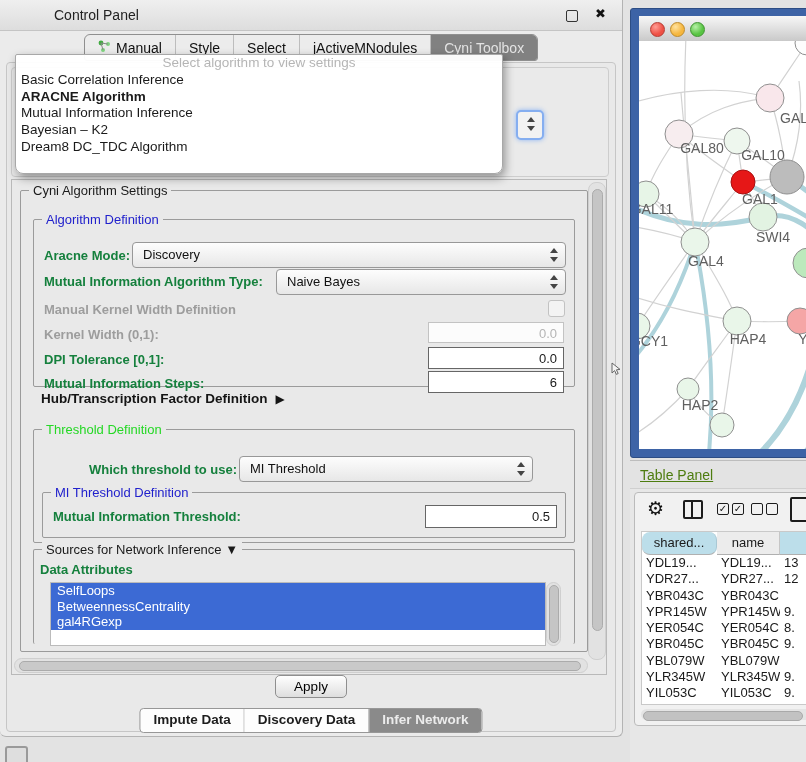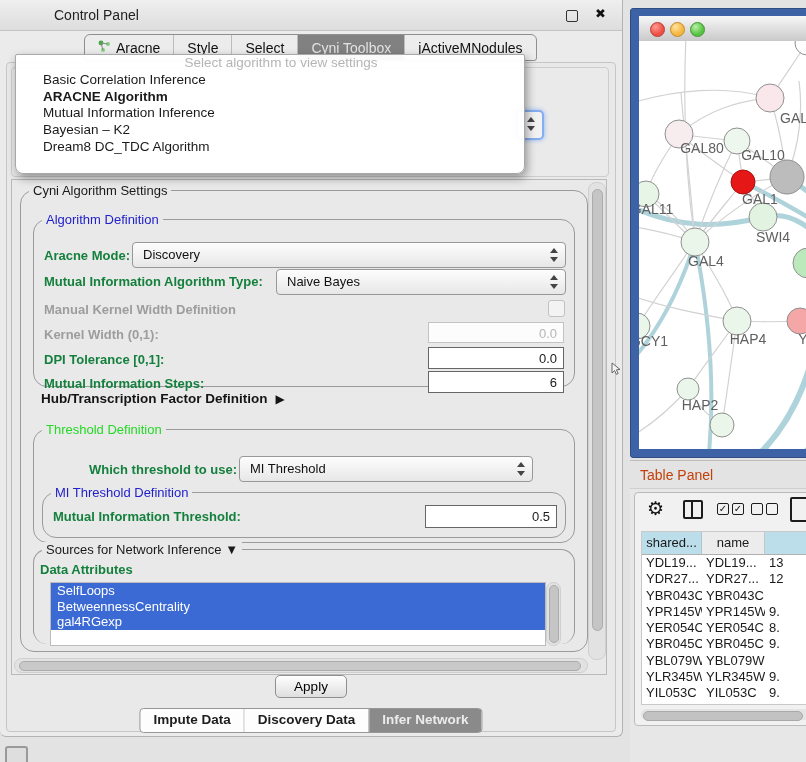--- a/index.html
+++ b/index.html
@@ -25,28 +25,28 @@
   
   .cp-body{position:absolute;left:6px;top:62px;width:608px;height:668px;
       background:#e9e9e9;border:1px solid #c6c6c6;border-radius:4px;}
   .ghost-panel{position:absolute;left:4px;top:4px;width:596px;height:108px;
       border:1px solid #cdcdcd;border-radius:4px;background:#eaeaea;}
   .ghost-combo{position:absolute;left:504px;top:42px;width:24px;height:26px;background:#f2f2f2;
       border:2px solid #85aef0;border-radius:5px;box-shadow:0 0 5px #8cb4f2;}
   
   .popup{position:absolute;left:15px;top:54px;width:486px;height:118px;z-index:30;
       background:rgba(255,255,255,0.96);border:1px solid #a8a8a8;border-radius:2px 2px 8px 8px;
-      box-shadow:2px 4px 10px rgba(0,0,0,0.38);font-size:13.5px;padding-left:22px;}
+      box-shadow:2px 4px 10px rgba(0,0,0,0.38);font-size:13.5px;}
   .popup-row{height:16.8px;line-height:16.8px;padding-left:5px;white-space:nowrap;cursor:pointer;}
   .popup-ph{color:#b5b5b5;text-align:center;padding-left:0;cursor:default;}
   .popup-row.hl{font-weight:bold;}
   
   .vp{position:absolute;left:4px;top:116px;width:594px;height:494px;
       background:#e9e9e9;border:1px solid #b9b9b9;}
-  .gbox{position:absolute;border:1px solid #9b9b9b;border-radius:14px;}
+  .gbox{position:absolute;border:1px solid #9b9b9b;border-radius:2px;}
   .gbox-lab{position:absolute;left:8px;top:-8px;background:#e9e9e9;padding:0 4px;font-size:13px;white-space:nowrap;}
   .lab-blue{color:#2121cc;}
   .lab-green{color:#25d825;}
   .blab{position:absolute;font-size:13px;font-weight:bold;color:#15803d;white-space:nowrap;}
   .glab{position:absolute;font-size:13px;font-weight:bold;color:#9d9d9d;white-space:nowrap;}
   .combo{position:absolute;height:24px;background:linear-gradient(#fdfdfd,#e7e7e7);
       border:1px solid #989898;border-radius:4px;cursor:pointer;}
   .combo-lab{position:absolute;left:10px;top:4px;font-size:13px;color:#111;white-space:nowrap;}
   .stepper{position:absolute;right:7px;top:5px;width:9px;height:14px;}
   .stepper::before{content:"";position:absolute;left:1px;top:0;border-left:4px solid transparent;
@@ -85,37 +85,37 @@
       background:linear-gradient(#f7f7f7,#c9c9c9);border-bottom:1px solid #979797;}
   .tl{position:absolute;top:6px;width:13px;height:13px;border-radius:50%;cursor:pointer;}
   .tl.r{left:11px;background:radial-gradient(circle at 35% 30%,#ff9d94,#ee5045 60%);border:1px solid #b53a31;}
   .tl.y{left:31px;background:radial-gradient(circle at 35% 30%,#ffe2a0,#f5b63e 60%);border:1px solid #bf8a28;}
   .tl.g{left:51px;background:radial-gradient(circle at 35% 30%,#b8f0a8,#58c443 60%);border:1px solid #3f9431;}
   .canvas{position:absolute;left:0;top:25px;width:200px;height:408px;background:#fff;overflow:hidden;}
   
   .tp{position:absolute;left:630px;top:460px;width:176px;height:302px;background:#e7e7e7;}
   .tp-bar{position:absolute;left:0;top:0;right:0;height:27px;background:#e3e3e3;
       border-top:1px solid #bdbdbd;border-bottom:1px solid #cfcfcf;}
-  .tp-title{position:absolute;left:10px;top:6px;font-size:14px;color:#c2410c;}
+  .tp-title{position:absolute;left:10px;top:6px;font-size:14px;color:#4d7c0f;text-decoration:underline;}
   .tp-body{position:absolute;left:4px;top:32px;width:186px;height:232px;
       background:#f1f1f1;border:1px solid #bbb;border-radius:4px;}
   .gear{position:absolute;left:12px;top:4px;font-size:19px;color:#111;cursor:pointer;}
   .colsic{position:absolute;left:48px;top:7px;width:16px;height:15px;border:2px solid #1c1c1c;border-radius:2px;cursor:pointer;}
   .colsic::after{content:"";position:absolute;left:6px;top:0;width:2px;height:15px;background:#1c1c1c;}
   .ckpair{position:absolute;top:10px;display:flex;gap:3px;cursor:pointer;}
   .ck{width:10px;height:10px;border:1.5px solid #1c1c1c;border-radius:2px;font-size:10px;line-height:9px;text-align:center;color:#111;}
   .fileic{position:absolute;left:155px;top:4px;width:30px;height:21px;border:2px solid #1c1c1c;border-radius:2px;cursor:pointer;}
   .ttable{position:absolute;left:6px;top:38px;width:180px;height:172px;background:#fff;border:1px solid #c9c9c9;overflow:hidden;}
   .thead{display:flex;height:23px;font-size:13px;}
   .th{box-sizing:border-box;border-right:1px solid #a9c8d4;border-bottom:1px solid #b0b0b0;
       text-align:center;line-height:22px;background:#bcdeea;cursor:pointer;}
   .th.gray{background:#ececec;border-right:1px solid #c6c6c6;}
   .trow{display:flex;height:16.3px;font-size:13px;line-height:16px;cursor:pointer;}
   .td{box-sizing:border-box;padding-left:4px;overflow:hidden;white-space:nowrap;}
-  .c1{width:60px;} .c2{width:63px;} .c3{width:42px;}
+  .c1{width:75px;border-radius:8px;} .c2{width:63px;} .c3{width:42px;}
   .tp-sbh{position:absolute;left:6px;top:216px;width:178px;height:11px;background:#e4e4e4;border-radius:6px;}
   .tp-sbh-t{position:absolute;left:2px;top:1.5px;width:158px;height:8px;background:#c2c2c2;border:1px solid #a9a9a9;border-radius:5px;cursor:pointer;}
   
   .blicon{position:absolute;left:5px;top:746px;width:19px;height:20px;background:#dedede;
       border:2px solid #9a9a9a;border-radius:3px;}
   .cursorw{position:absolute;left:611px;top:362px;}
   .notch{position:absolute;left:6px;top:0;width:10px;height:5px;border-left:1px solid #aaa;border-right:1px solid #aaa;}
 </style>
 </head>
 <body>
@@ -134,33 +134,33 @@
       <div class="cp-tab">
         <span class="net-ico">
           <svg width="13" height="13">
               <circle cx="3" cy="3" r="2.4" fill="#3faa3f"></circle>
               <circle cx="10" cy="4" r="2" fill="#7fd47f"></circle>
               <circle cx="5" cy="10" r="2" fill="#7fd47f"></circle>
               <line x1="3" y1="3" x2="10" y2="4" stroke="#888" stroke-width="1"></line>
               <line x1="3" y1="3" x2="5" y2="10" stroke="#888" stroke-width="1"></line>
             </svg>
         </span>
-        <span>Aracne</span>
+        <span>Manual</span>
       </div>
       <div class="cp-tab">
           <span>Style</span>
         </div>
       <div class="cp-tab">
           <span>Select</span>
         </div>
+      <div class="cp-tab">
+          <span>jActiveMNodules</span>
+        </div>
       <div class="cp-tab sel">
           <span>Cyni Toolbox</span>
-        </div>
-      <div class="cp-tab">
-          <span>jActiveMNodules</span>
         </div>
     </div>
 
     <div class="cp-body">
 
       <div class="ghost-panel">
         <div class="ghost-combo">
           <span class="stepper"></span>
         </div>
       </div>

